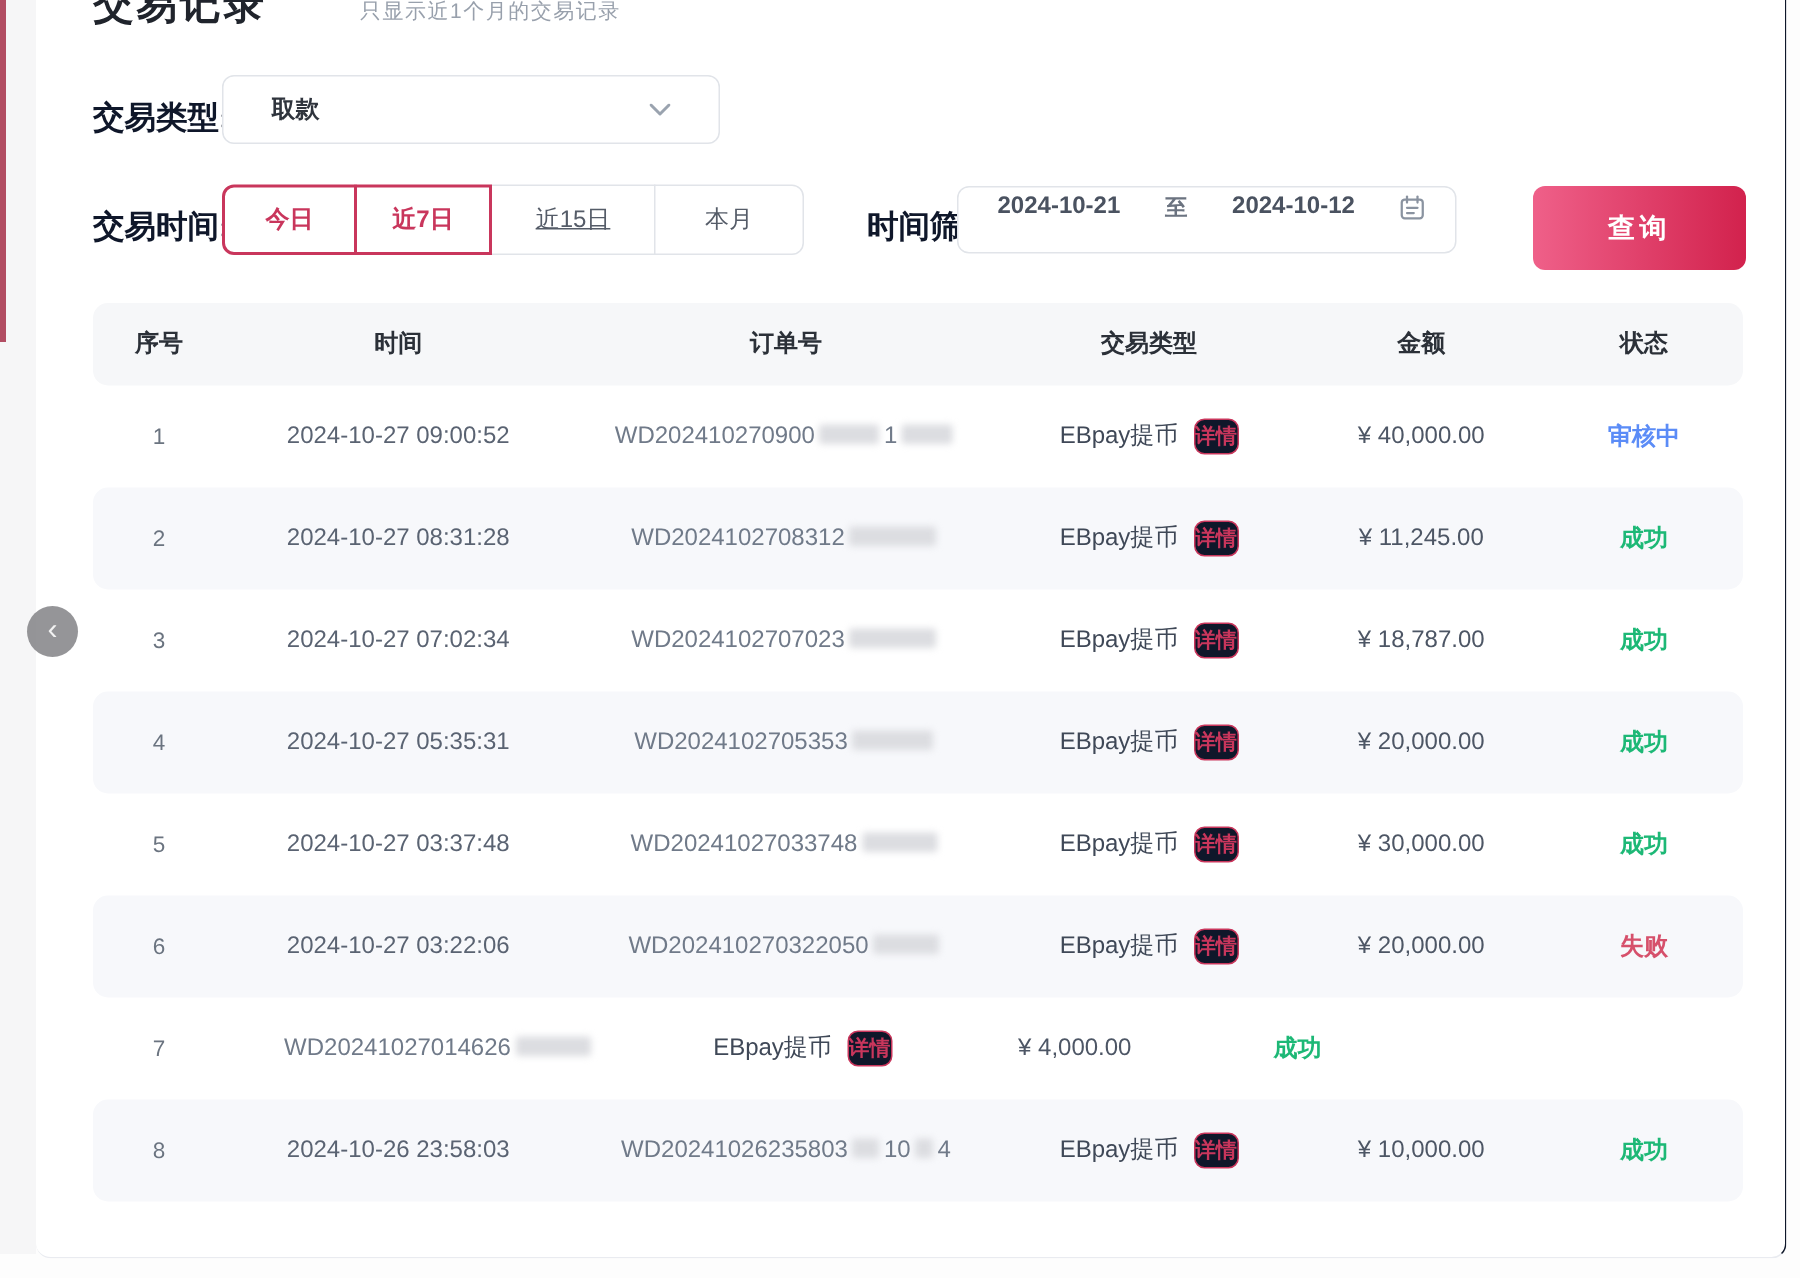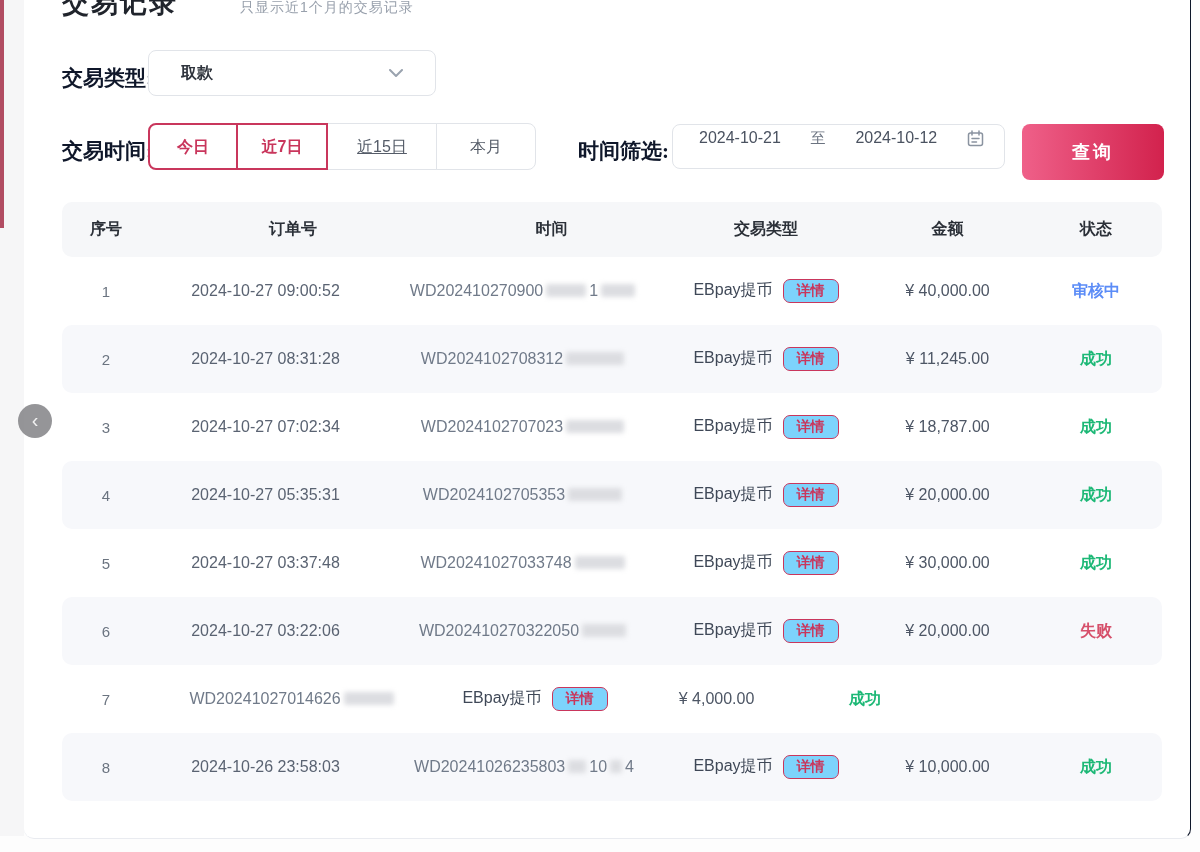--- a/index.html
+++ b/index.html
@@ -12,37 +12,37 @@
   .back-fab{position:absolute;left:18px;top:404px;width:34px;height:34px;border-radius:50%;
         background:rgba(130,130,134,0.85);color:#f2f2f2;display:flex;align-items:center;justify-content:center;
         font-size:20px;line-height:1;z-index:6;cursor:pointer;padding-bottom:2px;box-sizing:border-box;}
   
   .page-head{position:absolute;left:38px;top:-15px;display:flex;align-items:baseline;}
   .page-title{font-size:27px;font-weight:bold;color:#20242c;letter-spacing:2px;}
   .page-subtitle{font-size:14px;color:#98a0ac;margin-left:62px;letter-spacing:1px;}
   
   .flabel{font-size:21px;font-weight:600;color:#0f172a;font-family:Liberation Serif, serif;}
   .row-type-label{position:absolute;left:38px;top:64px;}
-  .type-select{position:absolute;left:124px;top:50px;width:288px;height:46px;box-sizing:border-box;
+  .type-select{position:absolute;left:124px;top:50px;width:332px;height:46px;box-sizing:border-box;
         border:1px solid #e1e4e9;border-radius:8px;background:#fff;display:flex;align-items:center;
         padding:0 32px 0 32px;cursor:pointer;}
   .type-select .val{font-size:16px;font-weight:600;color:#2f343d;flex:1;}
   
   .row-time-label{position:absolute;left:38px;top:137px;}
   .seg-group{position:absolute;left:124px;top:123px;display:flex;}
   .seg{height:47px;line-height:45px;box-sizing:border-box;border:1px solid #e1e4e9;background:#fff;
         color:#555c68;font-size:16px;text-align:center;margin-left:-1px;position:relative;cursor:pointer;}
   .seg.active{border:2px solid #c9365c;color:#c9365c;font-weight:bold;line-height:43px;z-index:2;}
   .seg.active + .seg.active{margin-left:-2px;}
   .seg:first-child{border-radius:8px 0 0 8px;margin-left:0;}
   .seg:last-child{border-radius:0 8px 8px 0;}
   .row-range-label{position:absolute;left:554px;top:137px;}
-  .date-range{position:absolute;left:648px;top:124px;width:333px;height:45px;box-sizing:border-box;
+  .date-range{position:absolute;left:614px;top:124px;width:333px;height:45px;box-sizing:border-box;
         border:1px solid #e1e4e9;border-radius:8px;background:#fff;display:flex;align-items:center;
-        justify-content:space-between;padding:0 20px 17px 26px;cursor:pointer;}
+        justify-content:space-between;padding:0 20px 17px 26px;cursor:pointer;font-weight:bold;}
   .date-range .d{font-size:16px;color:#4a5260;}
   .date-range .sep{font-size:15px;color:#6b7380;}
   .query-btn{position:absolute;left:998px;top:124px;width:142px;height:56px;border:none;border-radius:8px;
         background:linear-gradient(90deg,#ef6089,#d2224d);color:#fff;font-size:18px;font-weight:bold;
         letter-spacing:3px;cursor:pointer;font-family:inherit;}
   
   .table{position:absolute;left:38px;top:202px;width:1100px;}
   .thead{display:flex;height:55px;background:#f6f7f9;border-radius:10px;align-items:center;}
   .thead .cell{font-size:16px;font-weight:bold;color:#2b3038;}
   .trow{display:flex;height:68px;align-items:center;}
@@ -51,22 +51,22 @@
   .c0{width:8%;}  .c1{width:21%;} .c2{width:26%;} .c3{width:18%;} .c4{width:15%;} .c5{width:12%;}
   .trow .c0{font-size:15px;color:#6b7480;}
   .trow .c1{font-size:16px;color:#5a6372;}
   .trow .c2{font-size:16px;color:#707a89;white-space:nowrap;}
   .trow .c3{font-size:16px;color:#3f4857;white-space:nowrap;}
   .trow .c4{font-size:16px;color:#4d5665;}
   .trow .c5{font-size:16px;font-weight:600;}
   .st-pending{color:#5b8cf7;} .st-success{color:#1db876;} .st-failed{color:#d6506b;}
   .mask{display:inline-block;height:13px;background:#dcdde1;filter:blur(2.5px);border-radius:2px;
         vertical-align:-1px;margin:0 3px;}
-  .detail-badge{display:inline-block;margin-left:10px;padding:2px 13px;border:1px solid #c9365c;
-        border-radius:7px;color:#c9365c;font-size:14px;font-weight:bold;background:#7dd3fc;cursor:pointer;}
+  .detail-badge{display:inline-block;margin-left:10px;padding:2px 0;border:1px solid #c9365c;
+        border-radius:7px;color:#c9365c;font-size:14px;font-weight:bold;background:#0f172a;cursor:pointer;}
   .icon-chevron-down,.icon-calendar{display:inline-flex;}
 </style>
 </head>
 <body>
 
 <div class="page">
   <div class="left-gutter"></div>
   <div class="left-red-strip"></div>
 
   <div class="back-fab">
@@ -112,22 +112,22 @@
           <line x1="5" y1="12" x2="9.5" y2="12" stroke="#8a93a0" stroke-width="1.5" stroke-linecap="round"></line>
         </svg>
       </span>
     </div>
 
     <button class="query-btn">查询</button>
 
     <div class="table">
       <div class="thead">
           <div class="cell c0">序号</div>
+          <div class="cell c1">时间</div>
           <div class="cell c2">订单号</div>
-          <div class="cell c1">时间</div>
           <div class="cell c3">交易类型</div>
           <div class="cell c4">金额</div>
           <div class="cell c5">状态</div>
         </div>
       <div>
           <div class="trow">
             <div class="cell c0">1</div>
             <div class="cell c1">2024-10-27 09:00:52</div>
             <div class="cell c2"><span>WD202410270900</span><span class="mask" style="width: 40px;"></span><span>1</span><span class="mask" style="width: 34px;"></span></div>
             <div class="cell c3"><span>EBpay提币</span><span class="detail-badge">详情</span></div>

